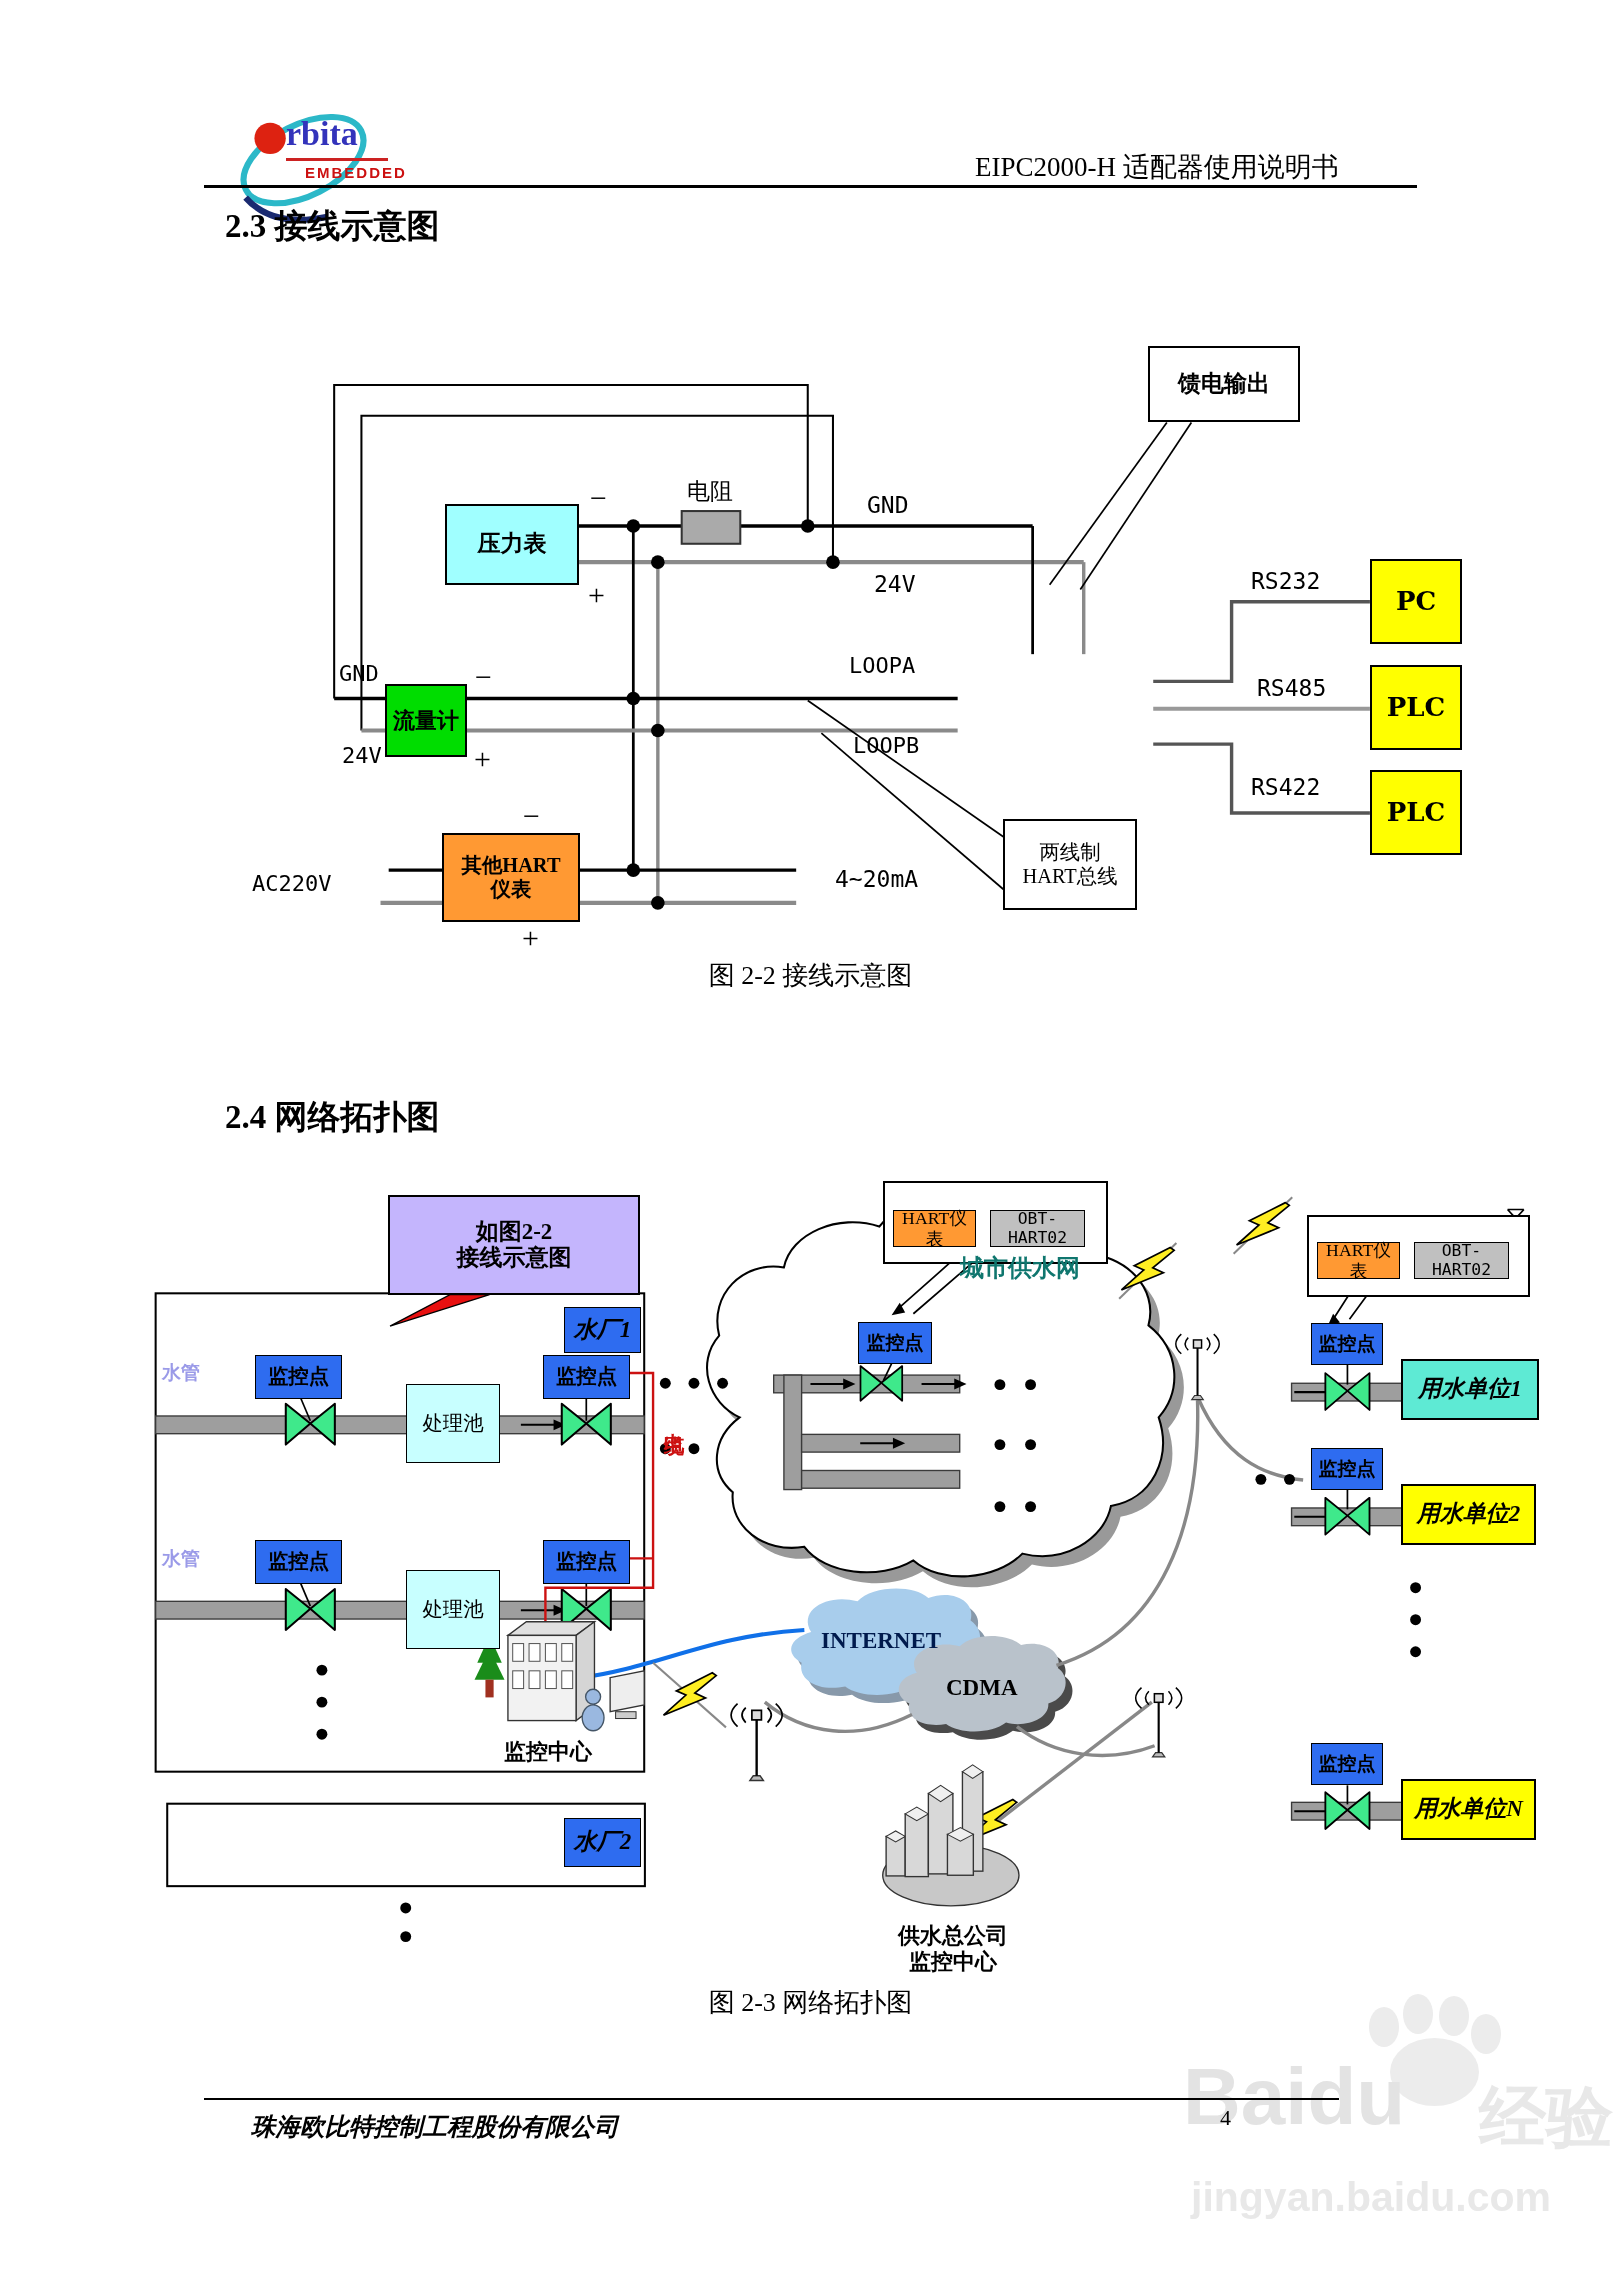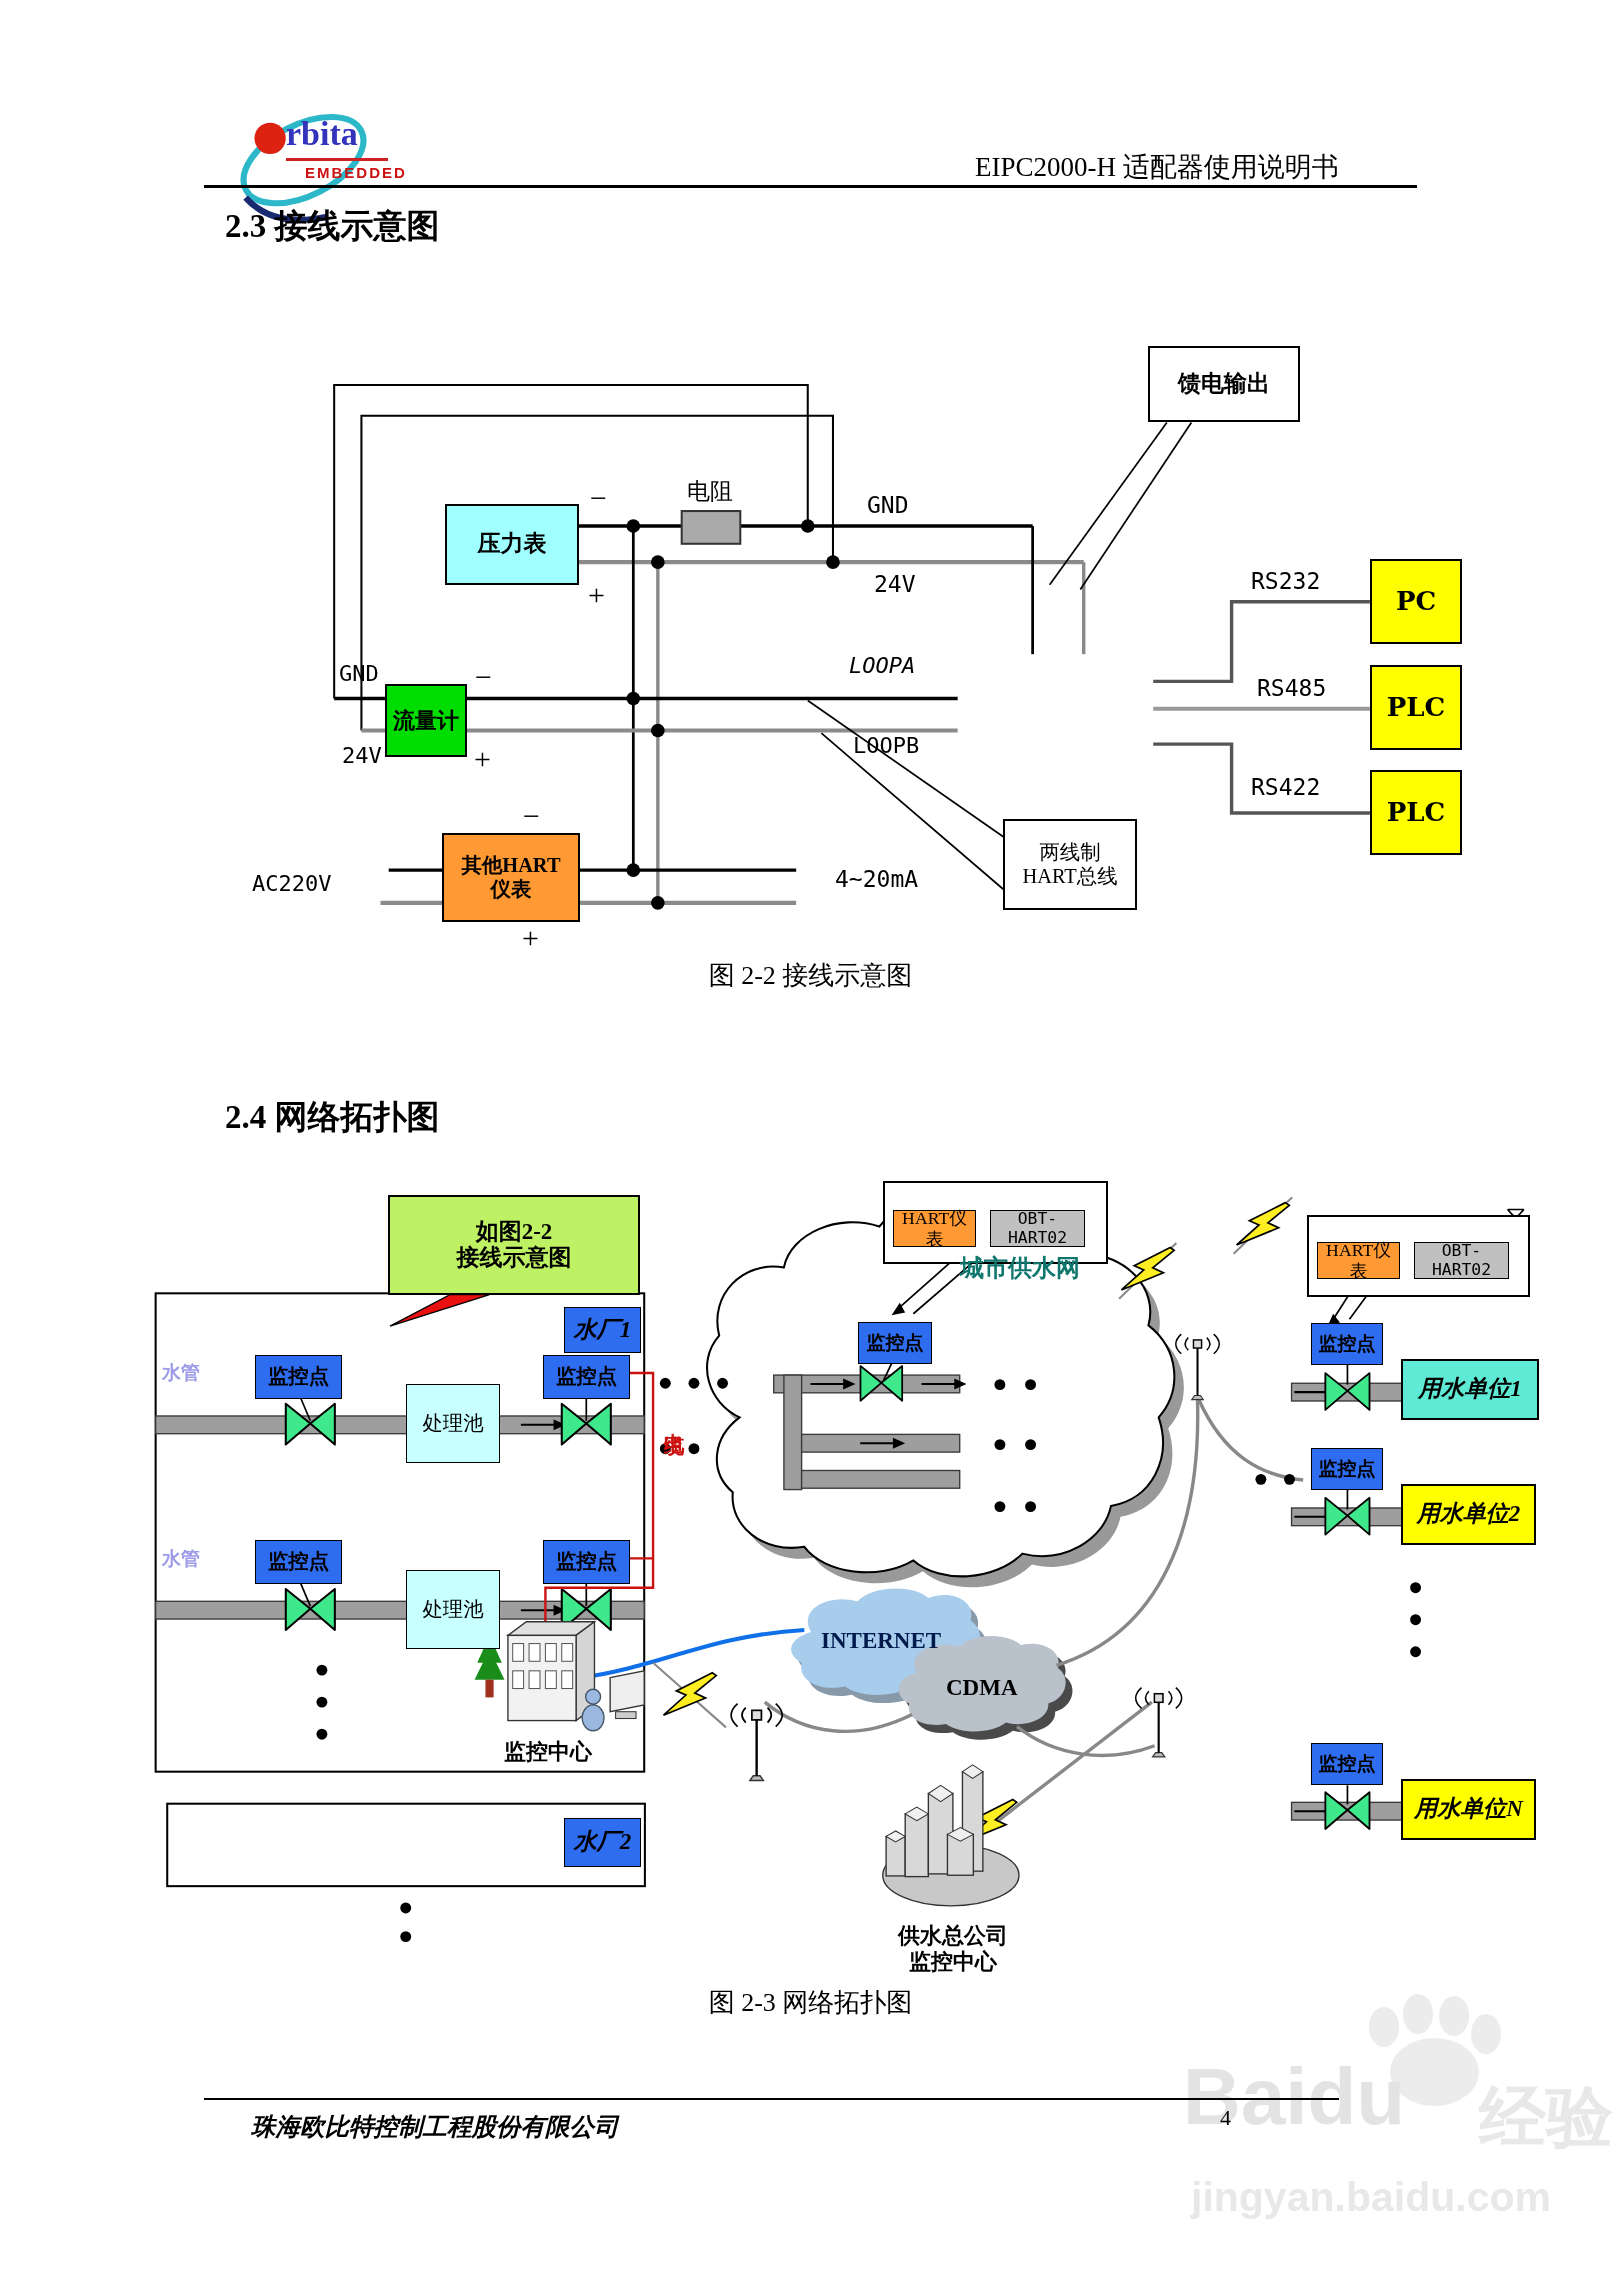--- a/index.html
+++ b/index.html
@@ -287,21 +287,21 @@
 
   <div class="t mono z2" style="left:339px;top:661px;font-size:22px;">GND</div>
   <div class="t mono z2" style="left:342px;top:743px;font-size:22px;">24V</div>
 
   <div class="box z2" style="left:385px;top:684px;width:82px;height:73px;background:#00dd00;font-size:22px;">
     <span>流量计</span>
     </div>
   <div class="t z2" style="left:475px;top:660px;font-size:30px;">−</div>
   <div class="t z2" style="left:474px;top:742px;font-size:30px;">+</div>
 
-  <div class="t mono z2" style="left:849px;top:653px;font-size:22px;font-style:italic;">LOOPA</div>
+  <div class="t mono z2" style="left:849px;top:653px;font-size:22px;">LOOPA</div>
   <div class="t mono z2" style="left:853px;top:733px;font-size:22px;">LOOPB</div>
 
 
   <div class="t mono z2" style="left:1251px;top:568px;font-size:23px;">RS232</div>
   <div class="t mono z2" style="left:1257px;top:675px;font-size:23px;">RS485</div>
   <div class="t mono z2" style="left:1251px;top:774px;font-size:23px;">RS422</div>
 
   <div class="box z2" style="left:1370px;top:559px;width:92px;height:85px;background:#ffff00;font-size:26px;font-family:'DejaVu Serif',serif;">
     <span>PC</span>
     </div>
@@ -323,21 +323,21 @@
 
   <div class="box col z2" style="left:1003px;top:819px;width:134px;height:91px;background:#fff;font-size:20.4px;font-weight:normal;">
     <span>两线制</span>
     <span>HART总线</span>
     </div>
 
   <div class="t z2" style="left:613px;top:958px;width:395px;text-align:center;font-size:26px;">图 2-2 接线示意图</div>
 
   <div class="t z2" style="left:225px;top:1055px;font-size:33px;font-weight:bold;margin-top:40px;">2.4 网络拓扑图</div>
 
-  <div class="box col z2" style="left:388px;top:1195px;width:252px;height:100px;background:#bef264;font-size:23px;">
+  <div class="box col z2" style="left:388px;top:1195px;width:252px;height:100px;background:#c4b5fd;font-size:23px;">
     <span>如图2-2</span>
     <span>接线示意图</span>
     </div>
 
   <div class="box z2" style="left:883px;top:1181px;width:225px;height:83px;background:#fff;font-weight:normal;"></div>
   <div class="box thin z2" style="left:893px;top:1210px;width:83px;height:37px;background:#ff9933;font-size:17.7px;font-weight:normal;">
     <span>HART仪表</span>
     </div>
   <div class="box thin z2" style="left:990px;top:1210px;width:95px;height:37px;background:#c0c0c0;font-size:16.4px;font-weight:normal;font-family:'DejaVu Sans Mono',monospace;">
     <span>OBT-HART02</span>

